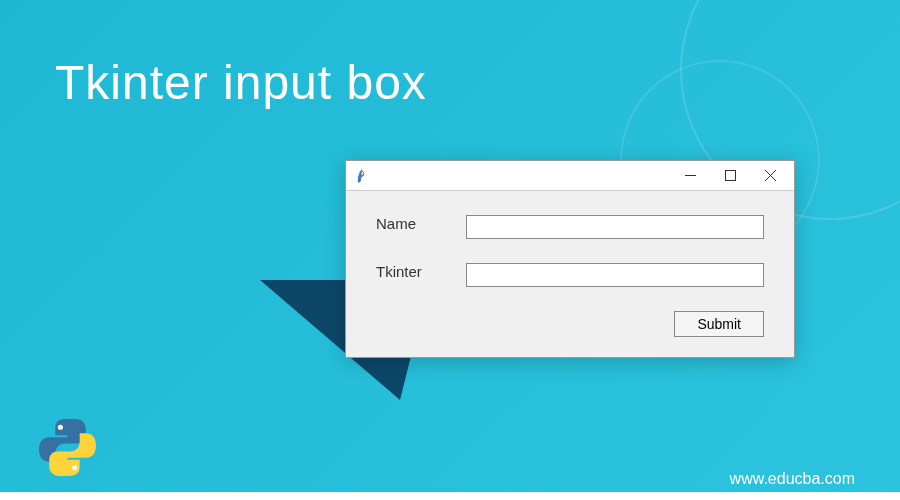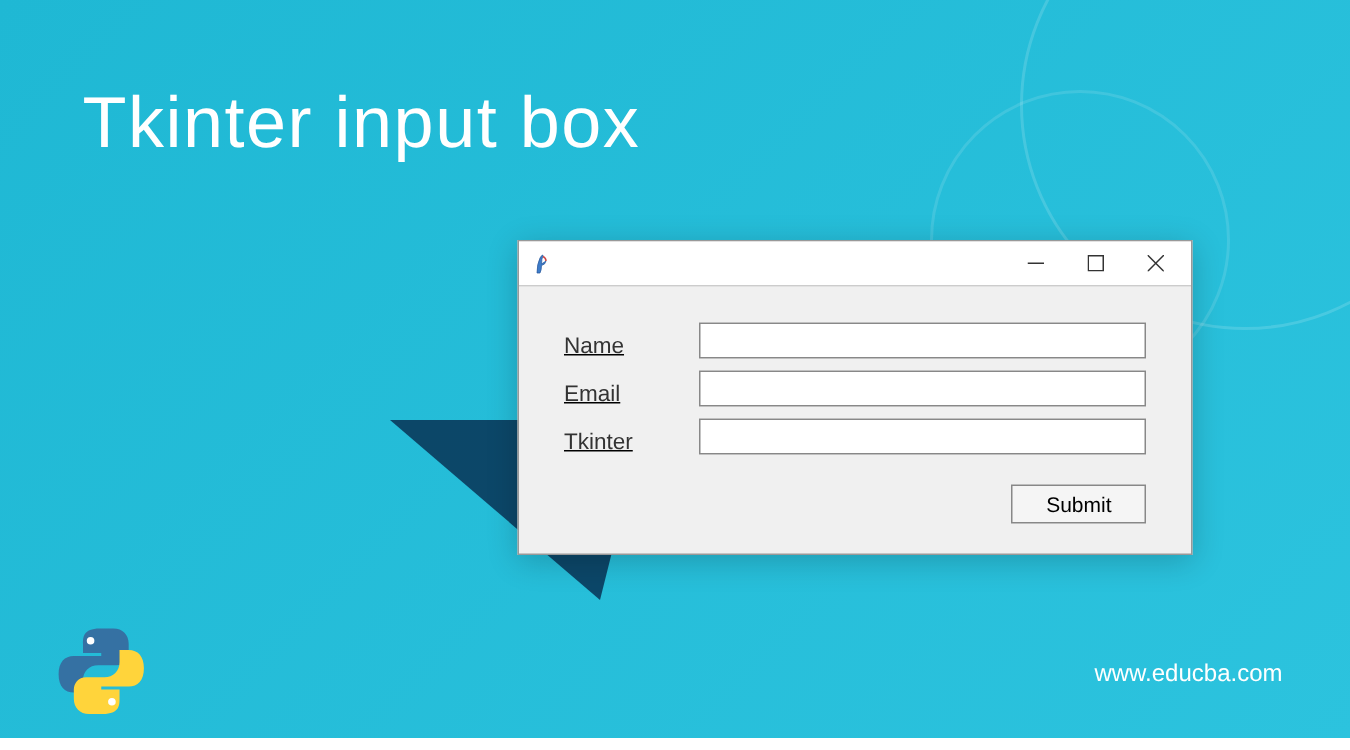--- a/index.html
+++ b/index.html
@@ -103,23 +103,22 @@
       width: 11px;
       height: 11px;
     }
     
     .form-body {
       padding: 24px 30px 20px 30px;
     }
     
     .form-row {
       display: flex;
-      align-items: flex-end;
-      margin-bottom: 8px;
-      text-decoration: underline;
+      align-items: flex-start;
+      margin-bottom: 24px;
     }
     
     .form-label {
       width: 90px;
       font-size: 15px;
       color: #333;
     }
     
     .form-input {
       flex: 1;
@@ -148,21 +147,21 @@
     .python-logo {
       position: absolute;
       bottom: 20px;
       left: 35px;
       width: 65px;
       height: 65px;
     }
     
     .website-url {
       position: absolute;
-      bottom: 41px;
+      bottom: 12px;
       right: 45px;
       color: #ffffff;
       font-size: 16px;
     }
 
     .bottom-border {
       position: absolute;
       bottom: 0;
       left: 0;
       right: 0;
@@ -205,24 +204,20 @@
         </svg>
     </div>
   </div>
 
   <div class="form-body">
     <div class="form-row">
       <label class="form-label">Name</label>
       <input class="form-input" type="text" value="" style="">
     </div>
     <div class="form-row">
-      <label class="form-label">Email</label>
-      <input class="form-input" type="text" value="" style="">
-    </div>
-    <div class="form-row">
       <label class="form-label">Tkinter</label>
       <input class="form-input" type="password" value="" style="">
     </div>
     <div class="submit-row">
       <button class="submit-btn">Submit</button>
     </div>
   </div>
 </div>
 
 <div class="python-logo">

